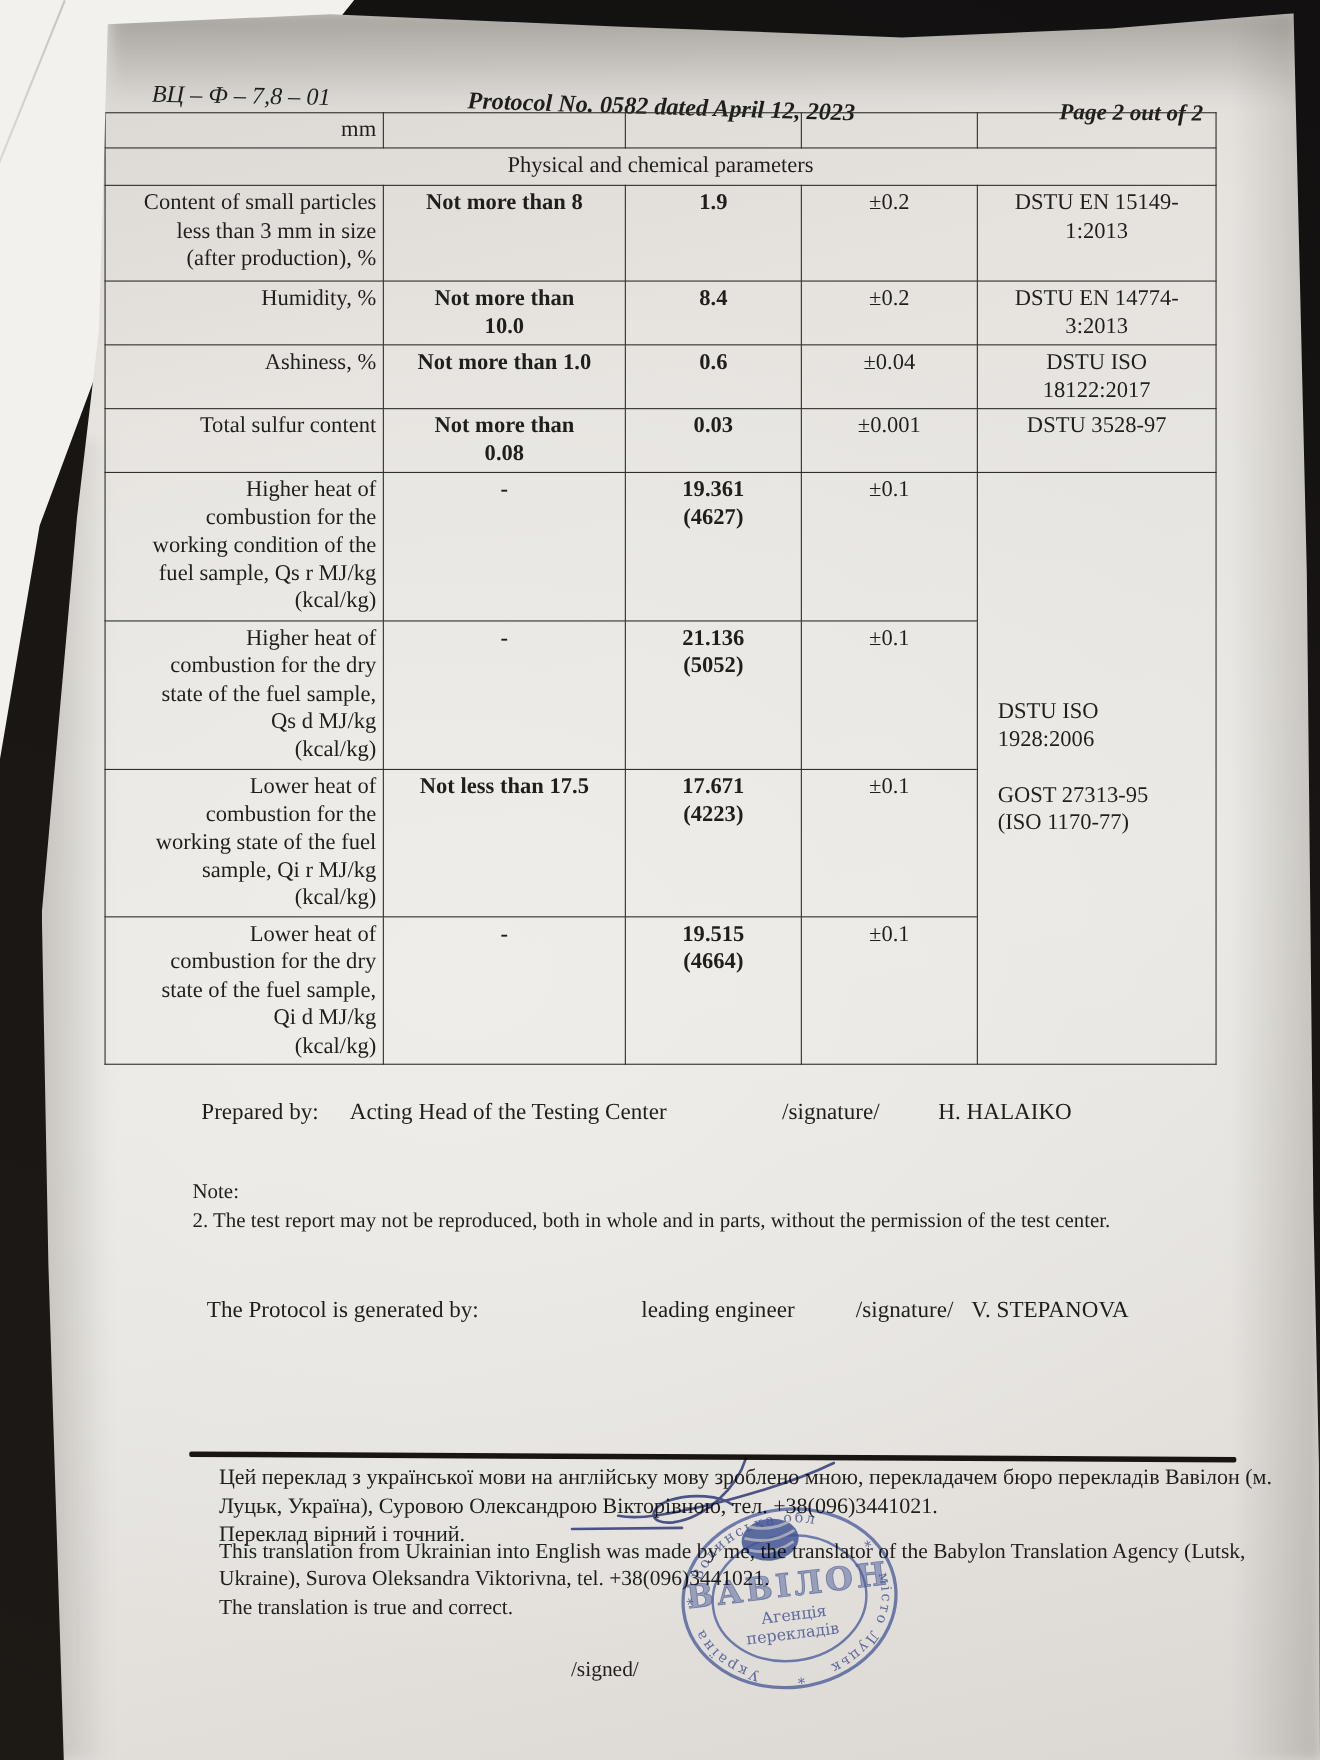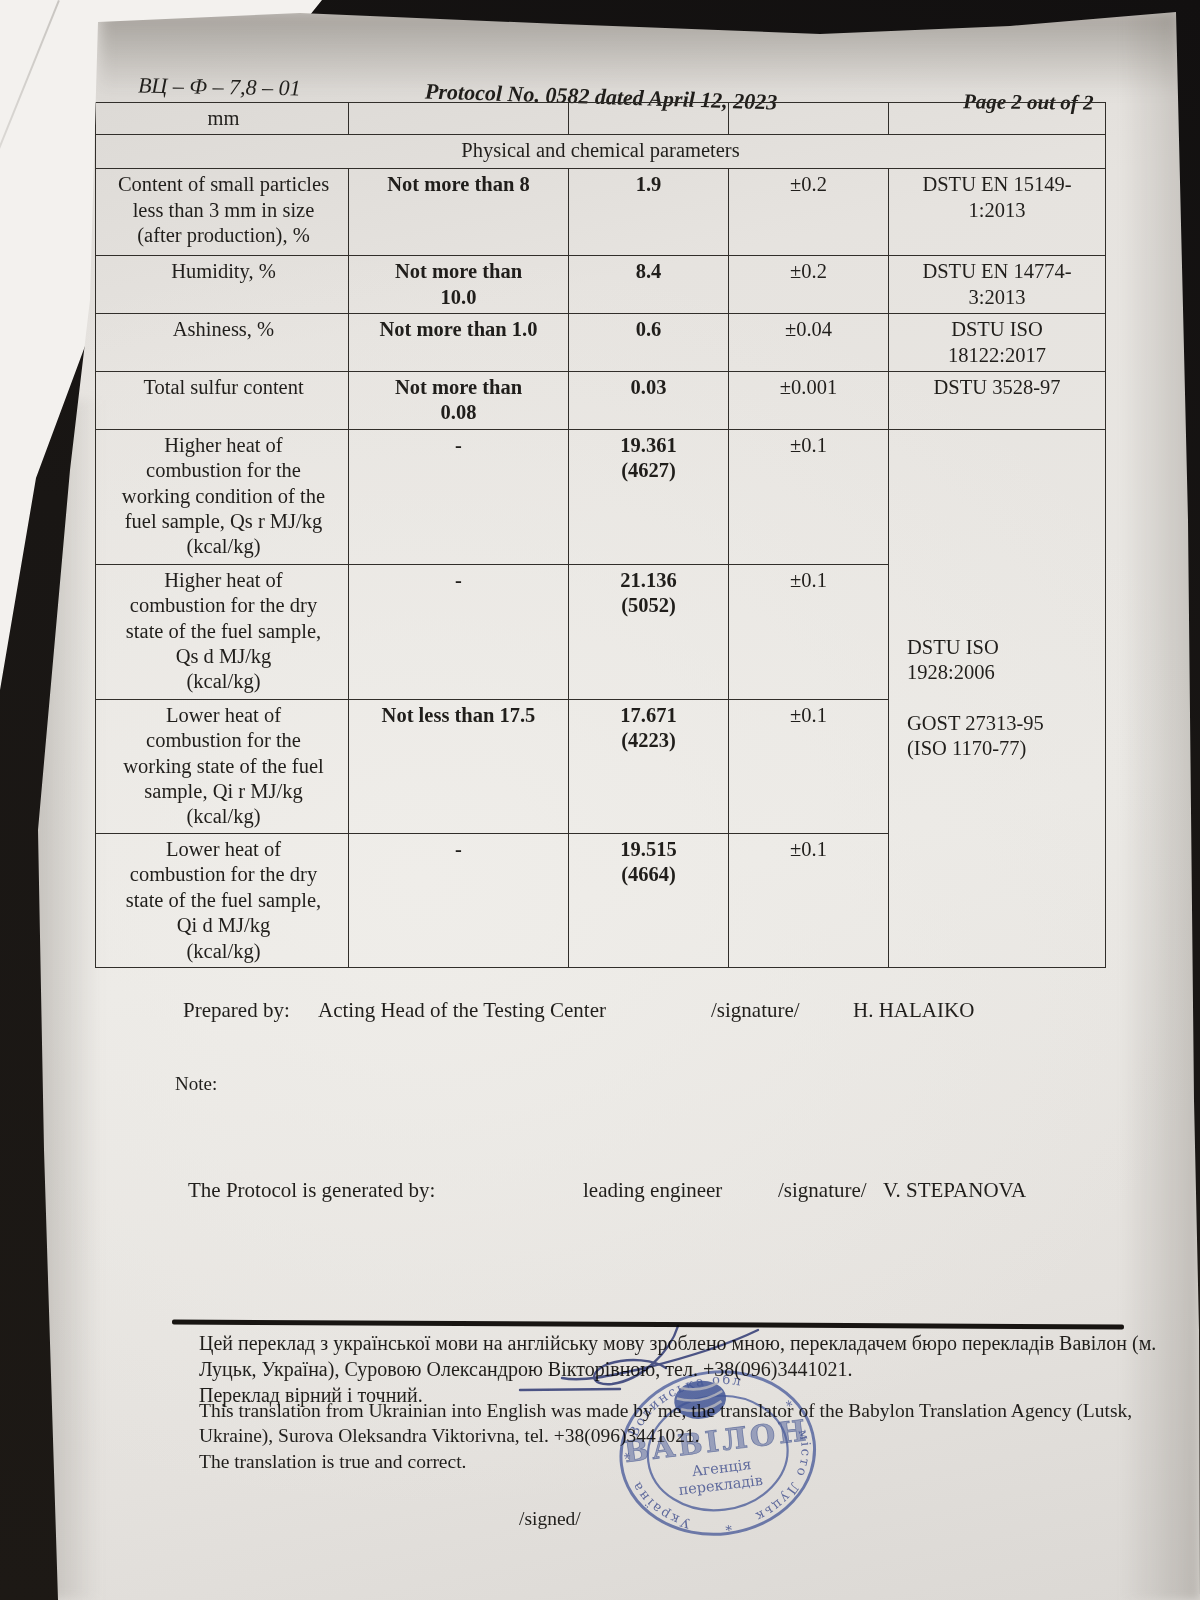--- a/index.html
+++ b/index.html
@@ -62,21 +62,21 @@
   .page-ind{left:963px;top:90px;font-size:21px;transform:rotate(.6deg);}
 
   
   .tbl-wrap{left:95px;top:102px;width:1010px;}
   table{border-collapse:collapse;width:1010px;table-layout:fixed;}
   td{
     border:1.6px solid #312e2a;vertical-align:top;
     font-size:20.5px;line-height:1.24;padding:3px 6px;
     white-space:pre-line;overflow:hidden;
   }
-  td.param{text-align:center;padding-left:9px;}
+  td.param{text-align:right;padding-left:9px;}
   td.c{text-align:center;margin-left:48px;}
   td.sec{text-align:center;}
   td.merged{vertical-align:middle;text-align:left;padding-left:18px;}
 
   
   .prepared-row,.generated-row{left:8px;top:0;width:1200px;height:30px;font-size:21px;}
   .note-block{left:175px;top:1072px;font-size:19px;line-height:1.28;}
   .note-item{margin-top:2px;}
 
   .rule{
@@ -219,20 +219,21 @@
 
     <div class="abs prepared-row" style="top:998px">
       <span class="abs" style="left:175px">Prepared by:</span>
       <span class="abs" style="left:310px">Acting Head of the Testing Center</span>
       <span class="abs" style="left:703px">/signature/</span>
       <span class="abs" style="left:845px">H. HALAIKO</span>
     </div>
 
     <div class="abs note-block">
       <div>Note:</div>
+      <div class="note-item">2. The test report may not be reproduced, both in whole and in parts, without the permission of the test center.</div>
     </div>
 
     <div class="abs generated-row" style="top:1178px">
       <span class="abs" style="left:180px">The Protocol is generated by:</span>
       <span class="abs" style="left:575px">leading engineer</span>
       <span class="abs" style="left:770px">/signature/</span>
       <span class="abs" style="left:875px">V. STEPANOVA</span>
     </div>
 
     <div class="abs rule"></div>

